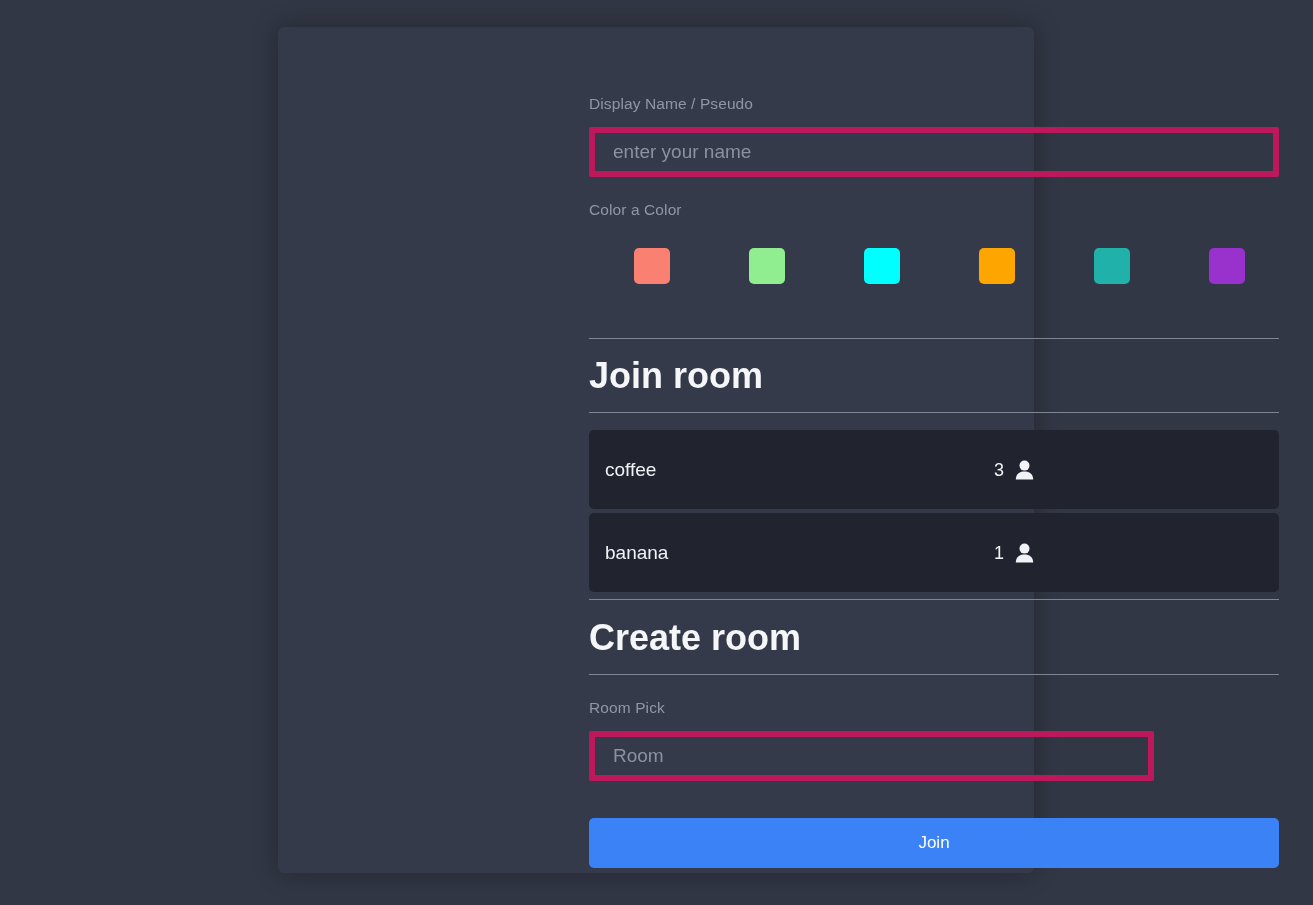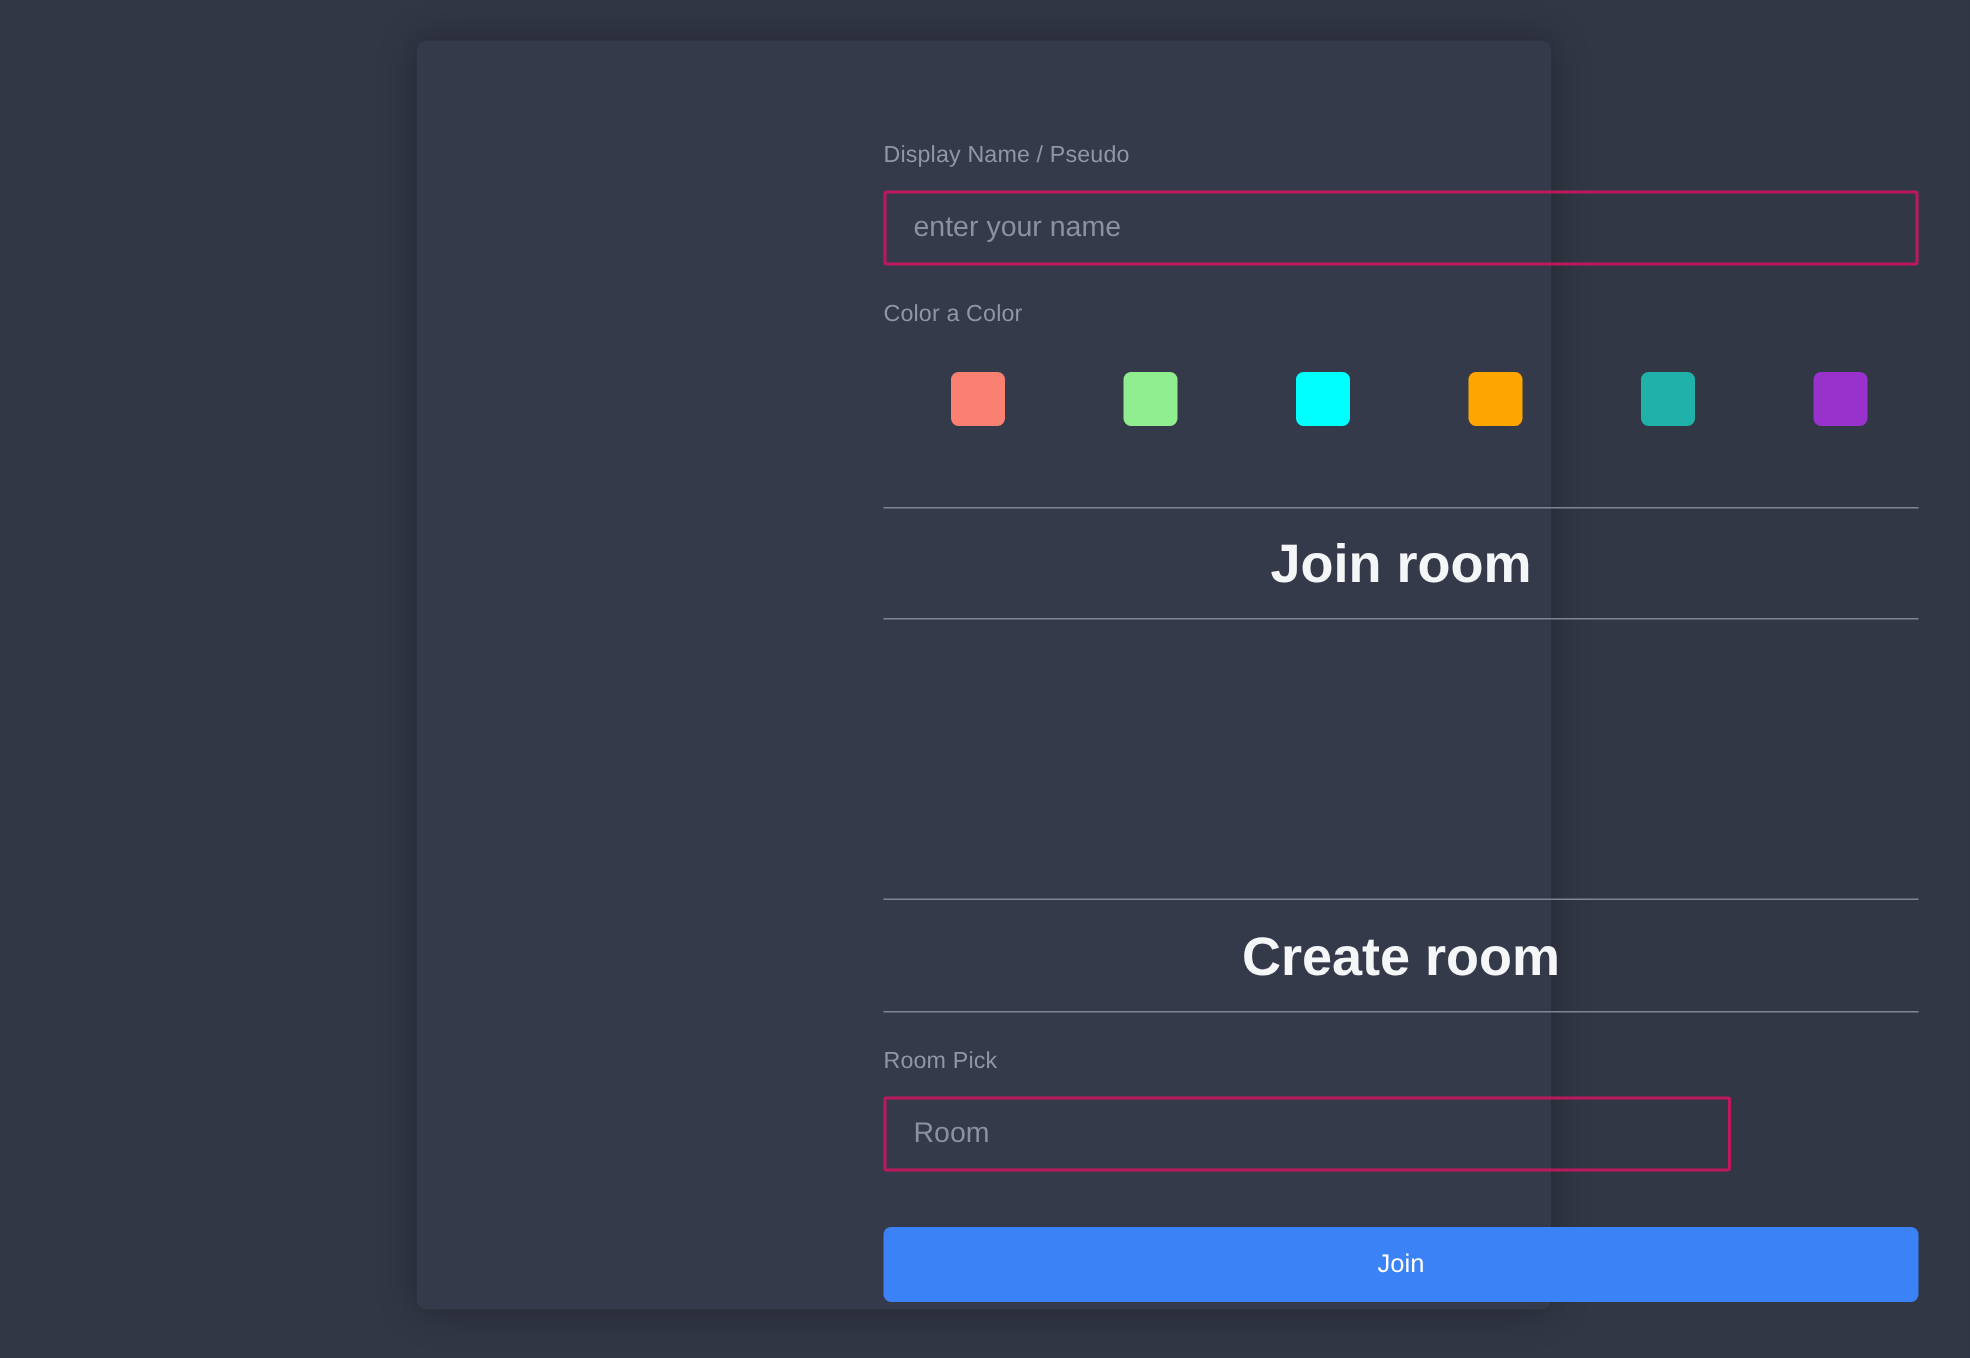--- a/index.html
+++ b/index.html
@@ -42,21 +42,21 @@
   }
 
   .label-display-name { position: absolute; left: 311px; top: 69px; }
   .label-pick-color   { position: absolute; left: 311px; top: 175px; }
   .label-room-name    { position: absolute; left: 311px; top: 673px; }
 
   
   .text-input {
     position: absolute;
     background: transparent;
-    border: 2px solid #be185d;
+    border: 6px solid #be185d;
     border-radius: 2px;
     color: #f0abfc;
     font-family: "Liberation Sans", sans-serif;
     font-size: 19px;
     padding: 0 18px;
     outline: none;
   }
   .text-input::placeholder { color: #8b919e; }
 
   #name-input { left: 311px; top: 100px; width: 690px; height: 50px; }
@@ -84,21 +84,20 @@
     position: absolute;
     left: 311px;
     width: 690px;
     height: 1px;
     background: #7f8593;
   }
   .section-title {
     position: absolute;
     left: 311px;
     width: 690px;
-    text-align: center;
     color: #f5f6f8;
     font-size: 36px;
     font-weight: bold;
     line-height: 1;
   }
 
   #divider-join-top    { top: 311px; }
   #title-join          { top: 331px; }
   #divider-join-bottom { top: 385px; }
 
@@ -179,20 +178,46 @@
         <div class="swatch" style="background: rgb(0, 255, 255); left: 275px;"></div>
         <div class="swatch" style="background: rgb(255, 165, 0); left: 390px;"></div>
         <div class="swatch" style="background: rgb(32, 178, 170); left: 505px;"></div>
         <div class="swatch" style="background: rgb(153, 50, 204); left: 620px;"></div>
       </div>
 
     <div class="divider" id="divider-join-top"></div>
     <div class="section-title" id="title-join">Join room</div>
     <div class="divider" id="divider-join-bottom"></div>
 
+    <div class="room-list" id="room-list">
+        <div class="room-row">
+          <div class="room-name">coffee</div>
+          <div class="room-meta">
+            <span class="room-count">3</span>
+            <span>
+              <svg class="person-icon" width="19" height="20" viewBox="0 0 19 20">
+                <circle cx="9.5" cy="5.6" r="5.0" fill="#f2f3f6"></circle>
+                <path d="M0.8 19.6 C0.8 13.9 4.7 11.4 9.5 11.4 C14.3 11.4 18.2 13.9 18.2 19.6 Z" fill="#f2f3f6"></path>
+              </svg>
+            </span>
+          </div>
+        </div>
+        <div class="room-row">
+          <div class="room-name">banana</div>
+          <div class="room-meta">
+            <span class="room-count">1</span>
+            <span>
+              <svg class="person-icon" width="19" height="20" viewBox="0 0 19 20">
+                <circle cx="9.5" cy="5.6" r="5.0" fill="#f2f3f6"></circle>
+                <path d="M0.8 19.6 C0.8 13.9 4.7 11.4 9.5 11.4 C14.3 11.4 18.2 13.9 18.2 19.6 Z" fill="#f2f3f6"></path>
+              </svg>
+            </span>
+          </div>
+        </div>
+      </div>
 
     <div class="divider" id="divider-create-top"></div>
     <div class="section-title" id="title-create">Create room</div>
     <div class="divider" id="divider-create-bottom"></div>
 
     <div class="field-label label-room-name">Room Pick</div>
     <input id="room-input" class="text-input" type="text" placeholder="Room" style="">
 
     <button id="join-button">Join</button>
   </div>

